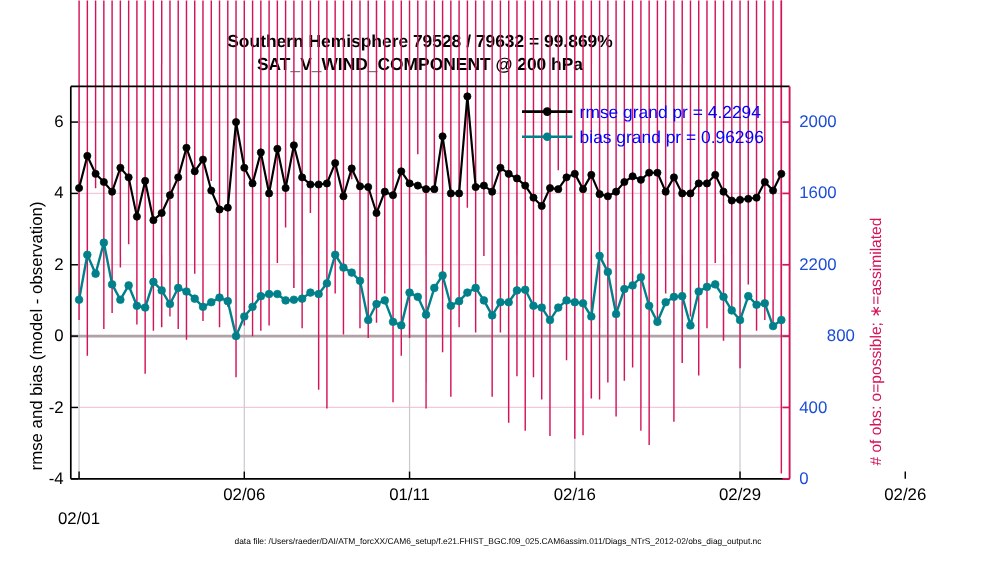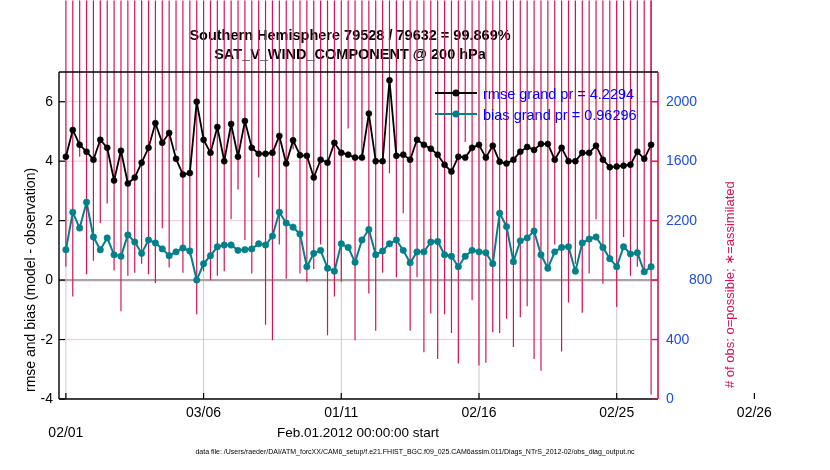--- a/index.html
+++ b/index.html
@@ -102,21 +102,20 @@
 
   <div class="title-block">
     <span class="title-line">Southern Hemisphere 79528 / 79632 = 99.869%</span>
     <span class="title-line">SAT_V_WIND_COMPONENT @ 200 hPa</span>
   </div>
 
   <div class="axis-label-left" id="ylabel-left" style="left:22px; top:392px;">rmse and bias (model - observation)</div>
 
   <div class="axis-label-right" id="ylabel-right" style="left:722px; top:388px;"># of obs: o=possible; ∗=assimilated</div>
 
-  <div class="xaxis-label" id="xlabel" style="top:425px;">Feb.01.2012 00:00:00 start</div>
 
   <div class="footnote" id="footnote" style="top:448px;">data file: /Users/raeder/DAI/ATM_forcXX/CAM6_setup/f.e21.FHIST_BGC.f09_025.CAM6assim.011/Diags_NTrS_2012-02/obs_diag_output.nc</div>
 
   <svg id="plot" width="830" height="470" viewBox="0 0 830 470" style="position:absolute; left:0; top:0;">
     <g id="gridlines">
         <line x1="59" x2="658" y1="339.55" y2="339.55" stroke="#F2C9D6" stroke-width="1"></line>
         <line x1="59" x2="658" y1="280.09" y2="280.09" stroke="#F2C9D6" stroke-width="1"></line>
         <line x1="59" x2="658" y1="220.64" y2="220.64" stroke="#F2C9D6" stroke-width="1"></line>
         <line x1="59" x2="658" y1="161.18" y2="161.18" stroke="#F2C9D6" stroke-width="1"></line>
         <line x1="59" x2="658" y1="101.73" y2="101.73" stroke="#F2C9D6" stroke-width="1"></line>
@@ -442,19 +441,19 @@
       <div class="tick-label-left" style="left: 8px; top: 211.636px; width: 45px;">2</div>
       <div class="tick-label-left" style="left: 8px; top: 152.182px; width: 45px;">4</div>
       <div class="tick-label-left" style="left: 8px; top: 92.7273px; width: 45px;">6</div>
       <div class="tick-label-right" style="left: 666px; top: 390px; width: 48px;">0</div>
       <div class="tick-label-right" style="left: 666px; top: 330.545px; width: 48px;">400</div>
       <div class="tick-label-right" style="left: 666px; top: 271.091px; width: 48px; margin-left: 23px;">800</div>
       <div class="tick-label-right" style="left: 666px; top: 211.636px; width: 48px;">2200</div>
       <div class="tick-label-right" style="left: 666px; top: 152.182px; width: 48px;">1600</div>
       <div class="tick-label-right" style="left: 666px; top: 92.7273px; width: 48px;">2000</div>
       <div class="tick-label-x" style="left: 35.8851px; top: 424px; width: 60px;">02/01</div>
-      <div class="tick-label-x" style="left: 173.586px; top: 404px; width: 60px;">03/06</div>
+      <div class="tick-label-x" style="left: 173.586px; top: 404px; width: 60px;">02/06</div>
       <div class="tick-label-x" style="left: 311.287px; top: 404px; width: 60px;">01/11</div>
       <div class="tick-label-x" style="left: 448.989px; top: 404px; width: 60px;">02/16</div>
-      <div class="tick-label-x" style="left: 586.69px; top: 404px; width: 60px;">02/25</div>
+      <div class="tick-label-x" style="left: 586.69px; top: 404px; width: 60px;">02/29</div>
       <div class="tick-label-x" style="left: 724.391px; top: 404px; width: 60px;">02/26</div>
     </div>
 </div>
 
 </body></html>

